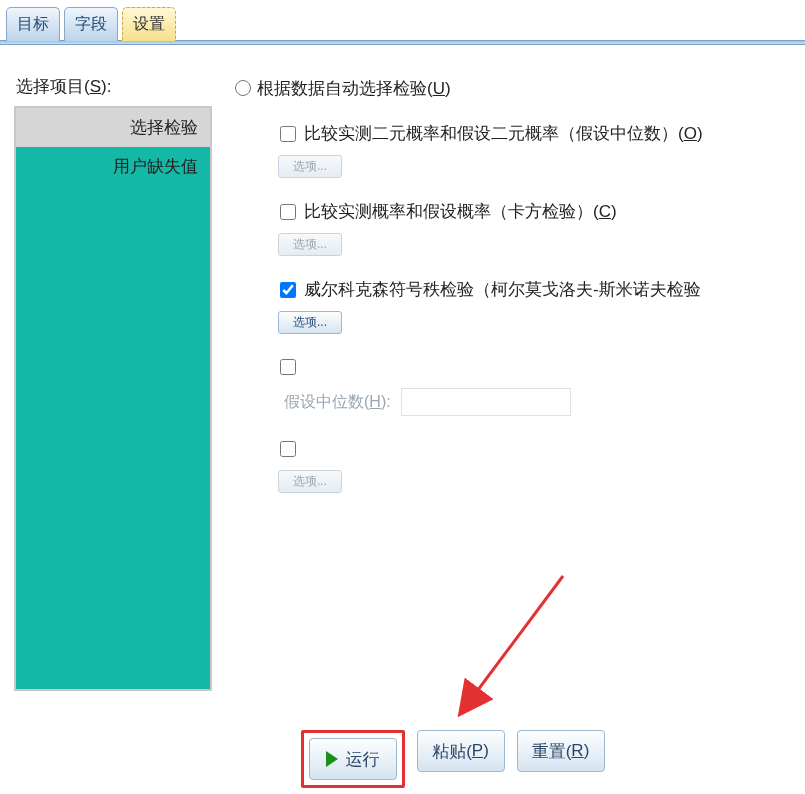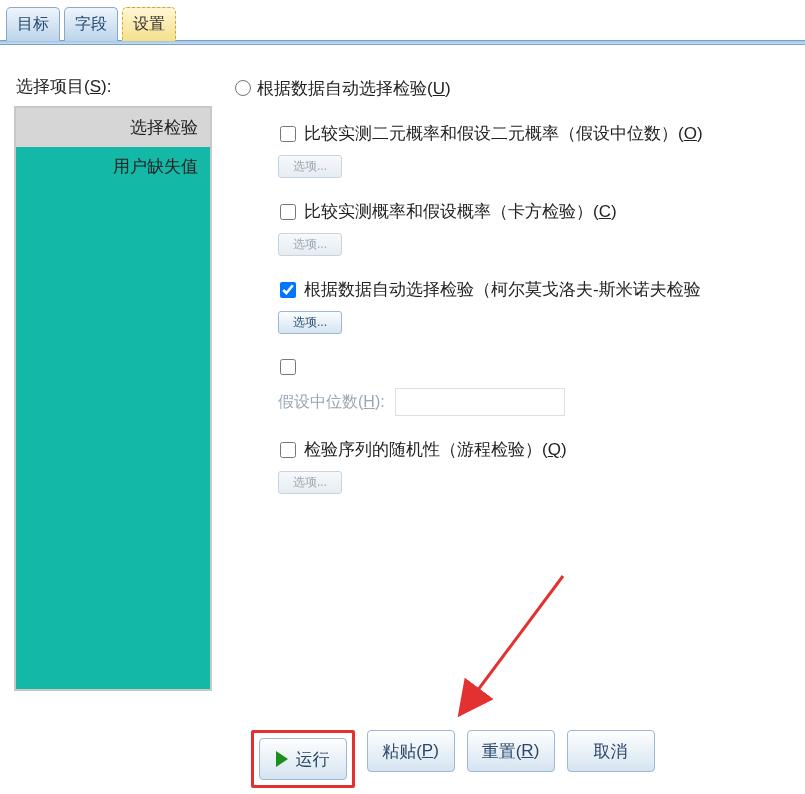--- a/index.html
+++ b/index.html
@@ -118,21 +118,21 @@
     color: #2d4e74;
     cursor: pointer;
   }
   .opt-btn.disabled {
     color: #9aa7b2;
     background: linear-gradient(#f7f9fb,#e5ecf2);
     border-color: #c8d4df;
     cursor: default;
   }
   .hyp-row {
-    margin-top: 10px; margin-left: 2px;
+    margin-top: 10px; margin-left: 8px;
     display:flex; align-items:center;
     font-size: 16px;
     color:#9aa7b2;
   }
   .hyp-row input[type=text]{
     margin-left:10px;
     width:170px;height:28px;
     border:1px solid #e0e0e0;
     padding:2px 4px;
     font-size:15px;
@@ -218,39 +218,38 @@
       <label class="chk-row">
         <input type="checkbox" style="">
         <span><span>比较实测概率和假设概率（卡方检验）(</span><span class="accel">C</span><span>)</span></span>
       </label>
       <button class="opt-btn disabled">选项...</button>
     </div>
 
     <div class="chk-block">
       <label class="chk-row">
         <input type="checkbox" checked="" style="">
-        <span>根据数据自动选择检验（柯尔莫戈洛夫-斯米诺夫检验</span>
+        <span>威尔科克森符号秩检验（柯尔莫戈洛夫-斯米诺夫检验</span>
       </label>
       <button class="opt-btn">选项...</button>
     </div>
 
     <div class="chk-block">
       <label class="chk-row">
         <input type="checkbox" style="">
       </label>
       <div class="hyp-row">
         <span><span>假设中位数(</span><span class="underline">H</span><span>):</span></span>
         <input type="text" value="" style="">
       </div>
     </div>
 
     <div class="chk-block">
       <label class="chk-row">
         <input type="checkbox" style="">
-        <span><span>检验序列的随机性（游程检验）(</span><span class="accel">Q</span><span>)</span></span>
       </label>
       <button class="opt-btn disabled">选项...</button>
     </div>
   </div>
 </div>
 
 <svg class="arrow-annot" style="left:445px; top:568px;" width="130" height="165" viewBox="0 0 130 165">
   <defs>
     <marker id="ah" markerWidth="12" markerHeight="12" refX="9" refY="6" orient="auto">
       <path d="M0,0 L12,6 L0,12 z" fill="#e33131"></path>
@@ -269,14 +268,13 @@
   <button class="dlg-btn">
     <span>粘贴(</span>
       <span class="underline">P</span>
       <span>)</span>
   </button>
   <button class="dlg-btn">
     <span>重置(</span>
       <span class="underline">R</span>
       <span>)</span>
   </button>
-  <button class="dlg-btn">取消</button>
 </div>
 
 </body></html>

